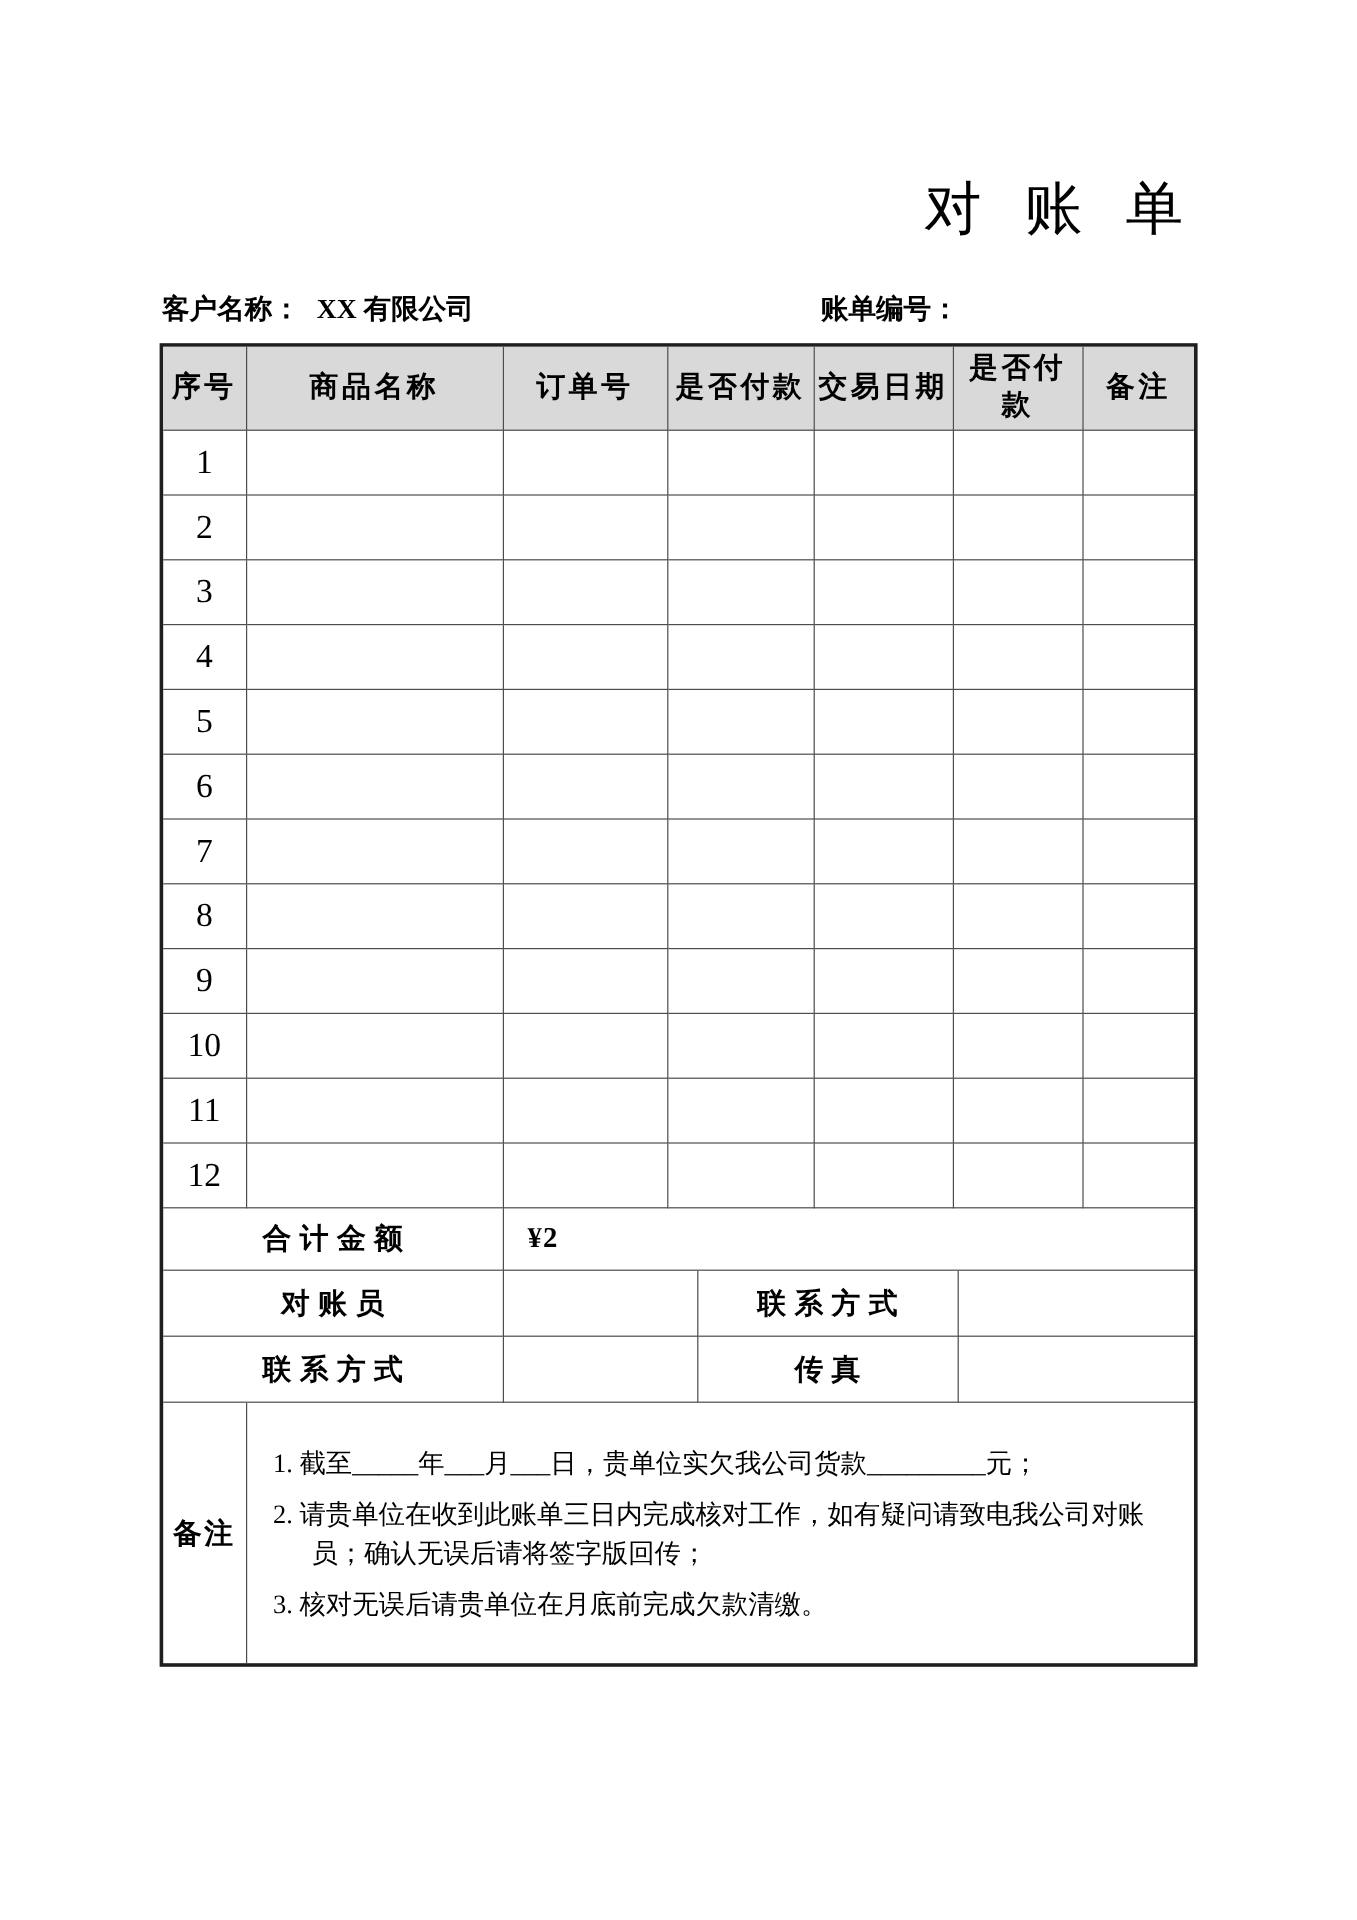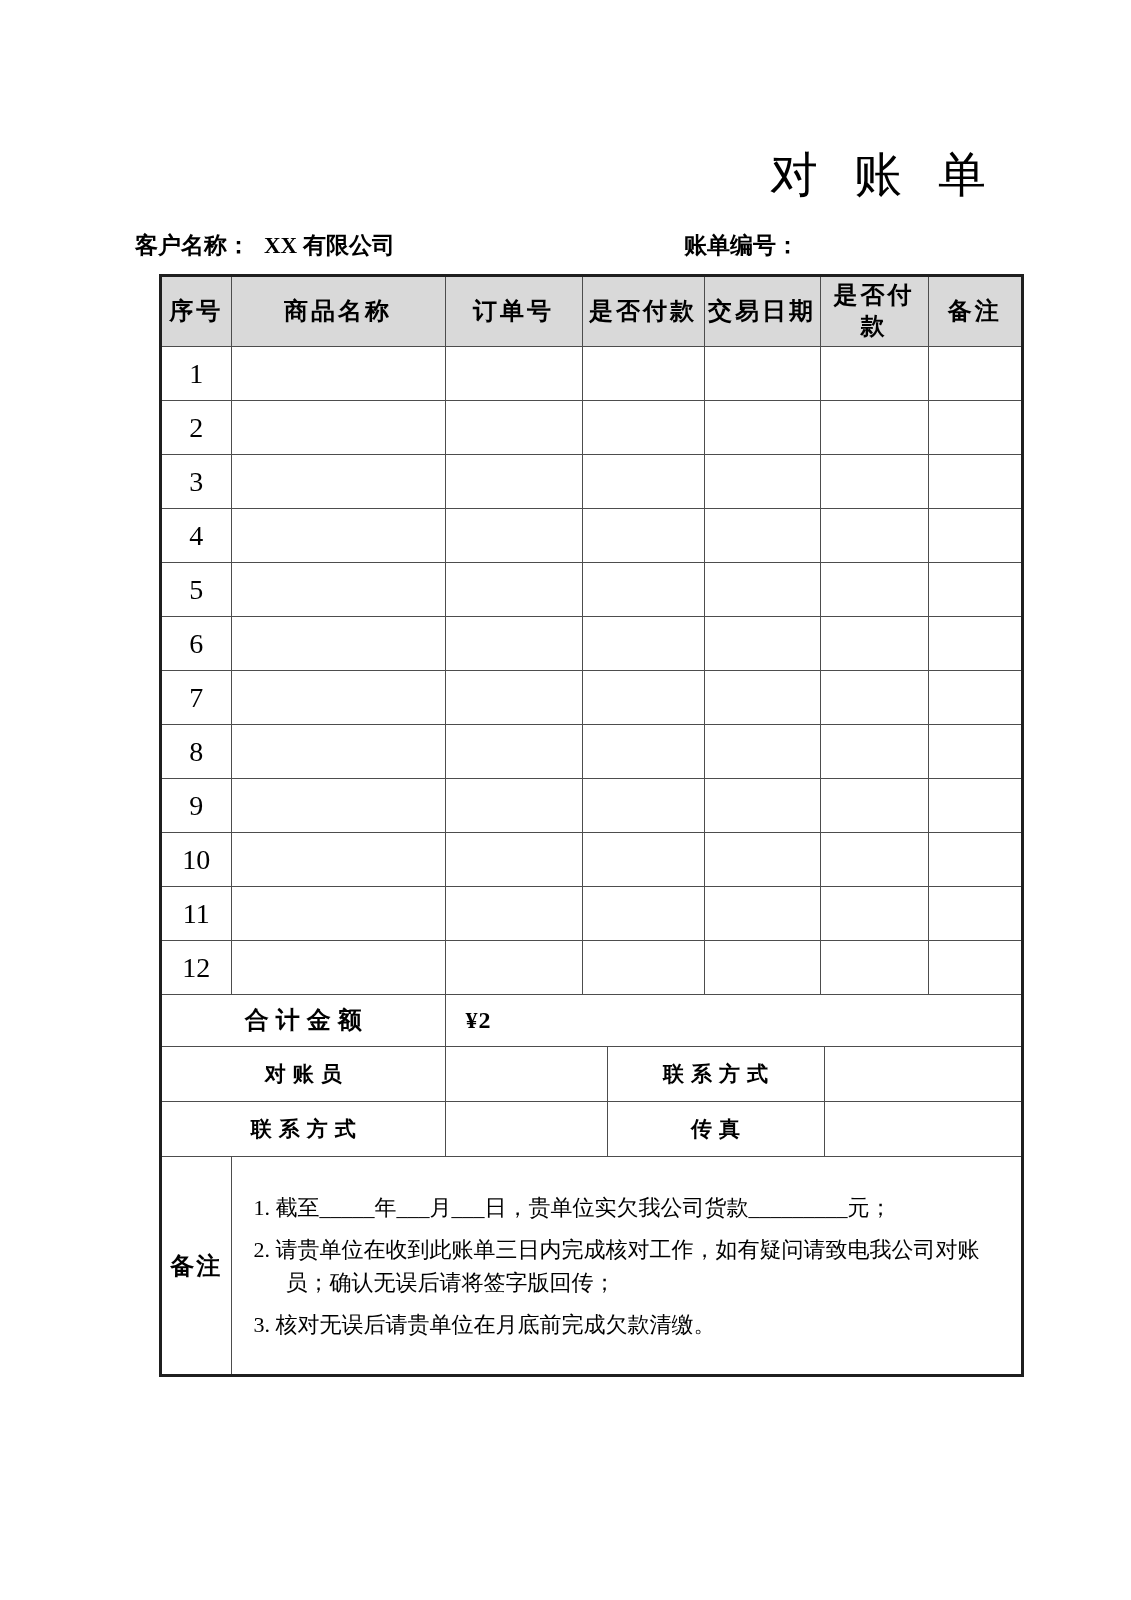--- a/index.html
+++ b/index.html
@@ -16,26 +16,26 @@
   }
   .page{position:relative;width:1131px;height:1600px;overflow:hidden;}
   .content{position:absolute;left:133px;top:0;width:865px;}
 
   .doc-title{
     margin:146px 0 0 0;text-align:right;
     font-size:48px;font-weight:400;line-height:1.2;
     letter-spacing:12px;text-indent:12px;white-space:pre;
   }
 
-  .info-row{position:relative;margin-top:26px;height:32px;font-size:23px;font-weight:bold;}
+  .info-row{position:relative;margin-top:38px;height:32px;font-size:23px;font-weight:bold;}
   .customer{position:absolute;left:2px;top:0;}
   .customer-value{margin-left:14px;}
   .bill-no{position:absolute;left:551px;top:0;}
 
-  .grid-wrap{margin-top:12px;border:3px solid var(--border-outer);width:865px;background:#fff;margin-left:26px;}
+  .grid-wrap{margin-top:12px;border:3px solid var(--border-outer);width:865px;background:#fff;}
   table{border-collapse:collapse;table-layout:fixed;width:859px;}
   td,th{padding:0;vertical-align:middle;}
 
   
   .grid-wrap th,.grid-wrap td{
     border-right:1px solid var(--border-inner);
     border-bottom:1px solid var(--border-inner);
   }
   .grid-wrap th:last-child,.grid-wrap td:last-child{border-right:none;}
   table.remarks td{border-bottom:none;}
@@ -50,21 +50,21 @@
 
   
   table.main td{height:54px;text-align:center;font-size:28px;font-weight:400;}
 
   
   table.totals td{height:51px;font-size:24px;font-weight:bold;}
   td.label-cell{text-align:center;letter-spacing:7px;text-indent:7px;}
   td.totals-value{text-align:left;padding-left:20px;letter-spacing:1px;}
 
   
-  table.meta td{height:55px;font-size:21px;}
+  table.meta td{height:55px;font-size:24px;}
   table.meta td.label-cell{font-weight:bold;}
 
   
   table.remarks td{height:217px;}
   td.remarks-label{font-size:24px;font-weight:bold;text-align:center;letter-spacing:2px;}
   td.remarks-body{font-size:22px;font-weight:400;padding:10px 24px 10px 22px;vertical-align:middle;}
   .remark-item{padding-left:32px;text-indent:-32px;margin:9px 0;line-height:1.5;}
 </style>
 </head>
 <body>

